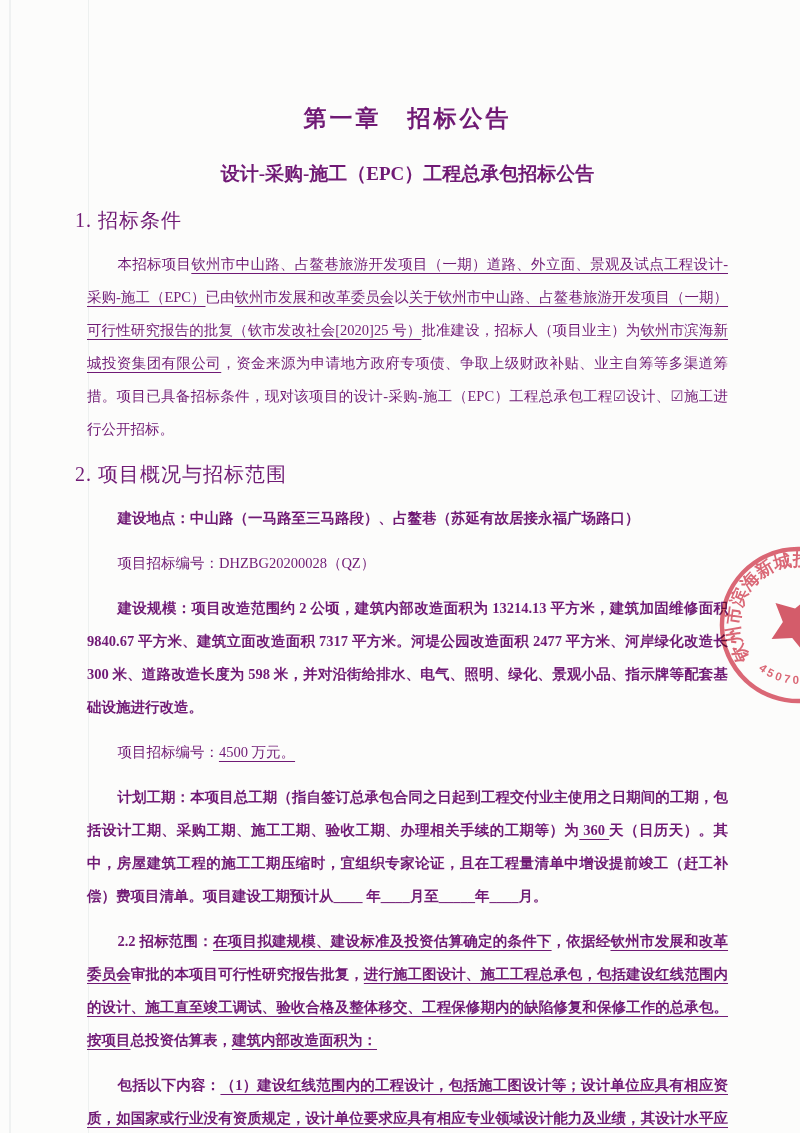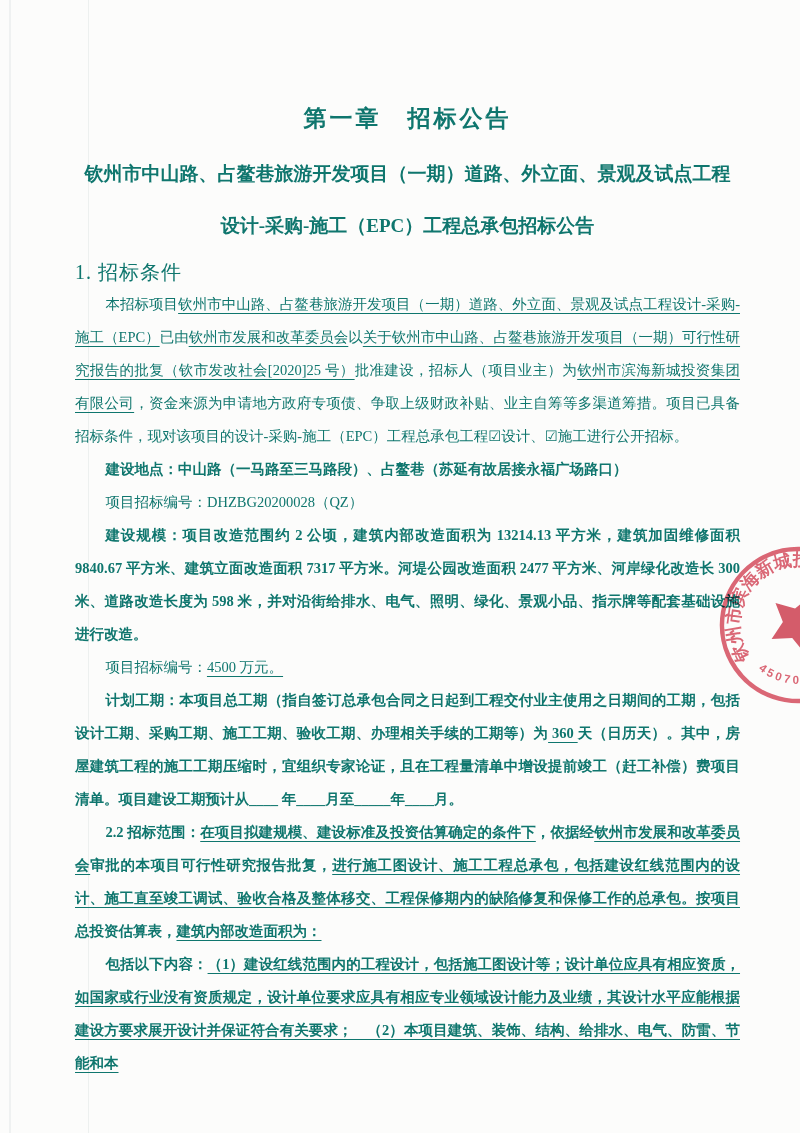--- a/index.html
+++ b/index.html
@@ -2,21 +2,21 @@
 <html lang="zh"><head>
 <meta charset="utf-8">
 <style>
   html,body{margin:0;padding:0;background:#ffffff;}
   #page{
     position:relative;
     width:800px;height:1133px;
     background:#fcfcfb;
     overflow:hidden;
     font-family:"Liberation Serif","DejaVu Serif",serif;
-    color:#0f766e;
+    color:#701a75;
   }
   .scanline{position:absolute;top:0;bottom:0;background:#e9ecec;}
   .scanline.l1{left:9px;width:2px;opacity:.7;}
   .scanline.l2{left:88px;width:1px;opacity:.8;}
   .content{
     position:absolute;left:75px;top:0;width:665px;
   }
   h1.chapter{
     margin:102px 0 0 0;
     text-align:center;
@@ -28,21 +28,21 @@
     text-align:center;
     font-size:19px;line-height:52px;
     font-weight:bold;
   }
   h3.sec{
     margin:4px 0 0 0;
     font-size:20px;line-height:32px;
     font-weight:normal;letter-spacing:1px;
   }
   p.body{
-    margin:0;
+    margin:12px;
     font-size:14.5px;line-height:33px;
     text-indent:2.1em;
     text-align:justify;
   }
   .bold{font-weight:bold;}
   .u{text-decoration:underline;text-underline-offset:4px;text-decoration-thickness:1px;}
   
   #seal{
     position:absolute;left:713px;top:540px;
     width:170px;height:170px;
@@ -55,28 +55,28 @@
 
 <div id="page">
   <div class="scanline l1"></div>
   <div class="scanline l2"></div>
 
   <div class="content">
 
     <h1 class="chapter">第一章　招标公告</h1>
 
     <div class="doc-title">
-      <div>钦州市中山路、占鳌巷旅游开发项目（一期）道路、外立面、景观及试点工程</div>
       <div>设计-采购-施工（EPC）工程总承包招标公告</div>
     </div>
 
     <h3 class="sec">1. 招标条件</h3>
 
     <p class="body"><span>本招标项目</span><span class="u">钦州市中山路、占鳌巷旅游开发项目（一期）道路、外立面、景观及试点工程设计-采购-施工（EPC）</span><span>已由</span><span class="u">钦州市发展和改革委员会</span><span>以</span><span class="u">关于钦州市中山路、占鳌巷旅游开发项目（一期）可行性研究报告的批复（钦市发改社会[2020]25 号）</span><span>批准建设，招标人（项目业主）为</span><span class="u">钦州市滨海新城投资集团有限公司</span><span>，资金来源为申请地方政府专项债、争取上级财政补贴、业主自筹等多渠道筹措。项目已具备招标条件，现对该项目的设计-采购-施工（EPC）工程总承包工程☑设计、☑施工进行公开招标。</span></p>
 
+    <h3 class="sec">2. 项目概况与招标范围</h3>
 
 
     <p class="body bold">建设地点：中山路（一马路至三马路段）、占鳌巷（苏延有故居接永福广场路口）</p>
 
     <p class="body">项目招标编号：DHZBG20200028（QZ）</p>
 
     <p class="body bold">建设规模：项目改造范围约 2 公顷，建筑内部改造面积为 13214.13 平方米，建筑加固维修面积 9840.67 平方米、建筑立面改造面积 7317 平方米。河堤公园改造面积 2477 平方米、河岸绿化改造长 300 米、道路改造长度为 598 米，并对沿街给排水、电气、照明、绿化、景观小品、指示牌等配套基础设施进行改造。</p>
 
     <p class="body"><span>项目招标编号：</span><span class="u">4500 万元。</span></p>
 

